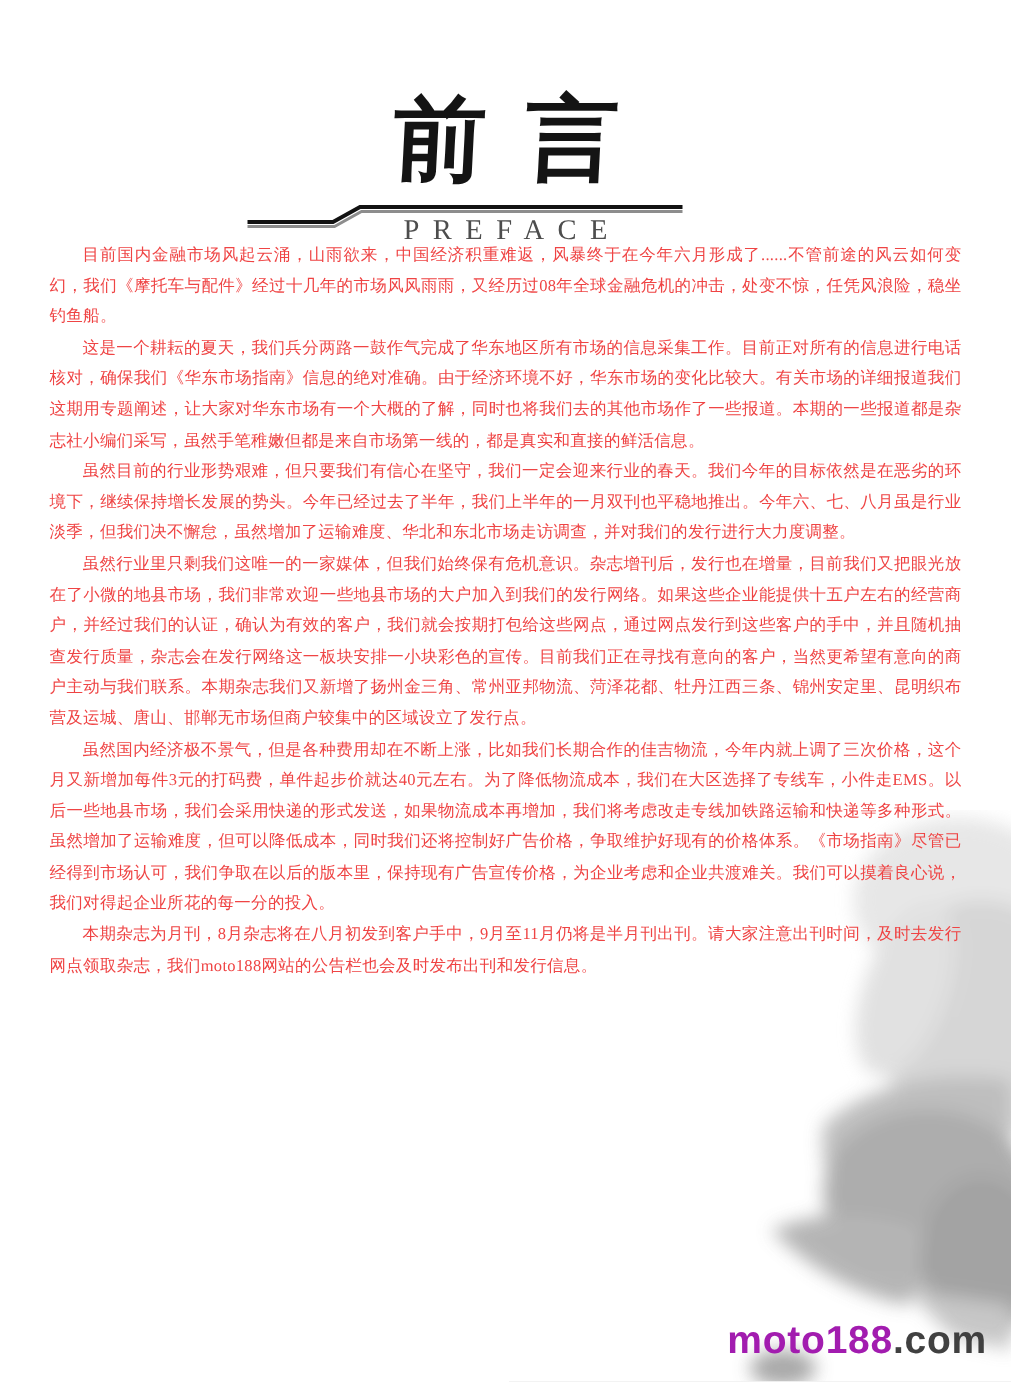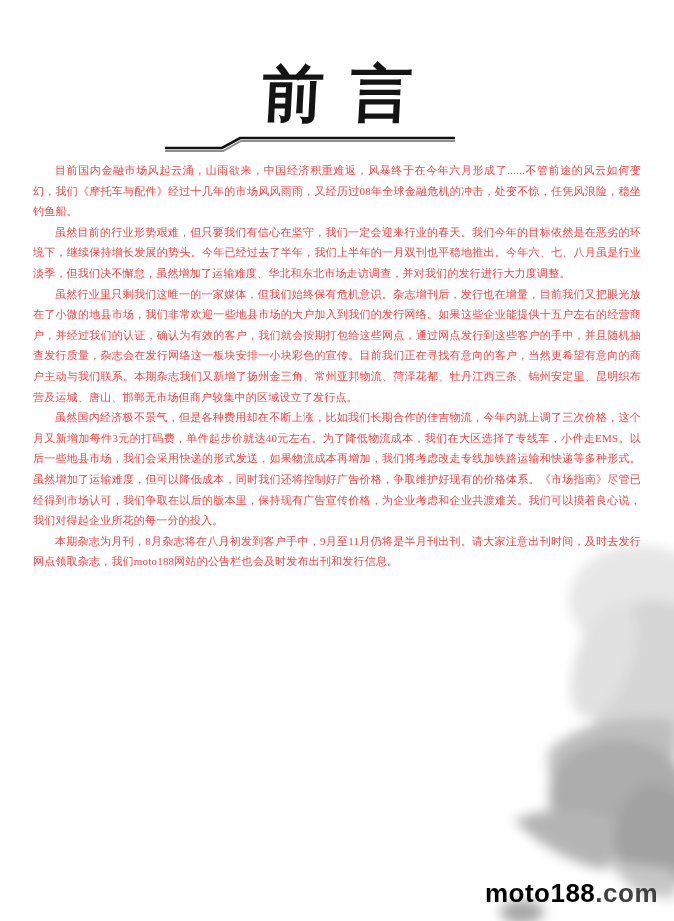--- a/index.html
+++ b/index.html
@@ -72,21 +72,21 @@
   .site-logo {
     position: absolute;
     right: 16px; bottom: 12px;
     z-index: 3;
     font-family: "Liberation Sans", sans-serif;
     font-weight: bold;
     font-size: 26px;
     letter-spacing: 0.5px;
     white-space: nowrap;
   }
-  .site-logo .brand { color: #000000; }
+  .site-logo .brand { color: #a21caf; }
   .site-logo .suffix { color: #404040; }
 </style>
 </head>
 <body>
 
 <div class="page">
 
   <svg class="watermark" viewBox="0 0 220 381" xmlns="http://www.w3.org/2000/svg" aria-hidden="true">
     <defs>
       <filter id="soft" x="-40%" y="-40%" width="180%" height="180%">
@@ -106,23 +106,25 @@
     </g>
   </svg>
 
   <h1 class="title-cn">前言</h1>
 
   <svg class="rule-svg" viewBox="0 0 674 26" xmlns="http://www.w3.org/2000/svg" aria-hidden="true">
     <polyline points="165,21 223,21 241,11 455,11" fill="none" stroke="#8d8d8d" stroke-width="2"></polyline>
     <polyline points="165,18 222,18 240,8 455,8" fill="none" stroke="#121212" stroke-width="2.6"></polyline>
   </svg>
 
+  <div class="title-en">PREFACE</div>
 
   <main class="body-text">
     <p>目前国内金融市场风起云涌，山雨欲来，中国经济积重难返，风暴终于在今年六月形成了......不管前途的风云如何变幻，我们《摩托车与配件》经过十几年的市场风风雨雨，又经历过08年全球金融危机的冲击，处变不惊，任凭风浪险，稳坐钓鱼船。</p>
+    <p>这是一个耕耘的夏天，我们兵分两路一鼓作气完成了华东地区所有市场的信息采集工作。目前正对所有的信息进行电话核对，确保我们《华东市场指南》信息的绝对准确。由于经济环境不好，华东市场的变化比较大。有关市场的详细报道我们这期用专题阐述，让大家对华东市场有一个大概的了解，同时也将我们去的其他市场作了一些报道。本期的一些报道都是杂志社小编们采写，虽然手笔稚嫩但都是来自市场第一线的，都是真实和直接的鲜活信息。</p>
     <p>虽然目前的行业形势艰难，但只要我们有信心在坚守，我们一定会迎来行业的春天。我们今年的目标依然是在恶劣的环境下，继续保持增长发展的势头。今年已经过去了半年，我们上半年的一月双刊也平稳地推出。今年六、七、八月虽是行业淡季，但我们决不懈怠，虽然增加了运输难度、华北和东北市场走访调查，并对我们的发行进行大力度调整。</p>
     <p>虽然行业里只剩我们这唯一的一家媒体，但我们始终保有危机意识。杂志增刊后，发行也在增量，目前我们又把眼光放在了小微的地县市场，我们非常欢迎一些地县市场的大户加入到我们的发行网络。如果这些企业能提供十五户左右的经营商户，并经过我们的认证，确认为有效的客户，我们就会按期打包给这些网点，通过网点发行到这些客户的手中，并且随机抽查发行质量，杂志会在发行网络这一板块安排一小块彩色的宣传。目前我们正在寻找有意向的客户，当然更希望有意向的商户主动与我们联系。本期杂志我们又新增了扬州金三角、常州亚邦物流、菏泽花都、牡丹江西三条、锦州安定里、昆明织布营及运城、唐山、邯郸无市场但商户较集中的区域设立了发行点。</p>
     <p>虽然国内经济极不景气，但是各种费用却在不断上涨，比如我们长期合作的佳吉物流，今年内就上调了三次价格，这个月又新增加每件3元的打码费，单件起步价就达40元左右。为了降低物流成本，我们在大区选择了专线车，小件走EMS。以后一些地县市场，我们会采用快递的形式发送，如果物流成本再增加，我们将考虑改走专线加铁路运输和快递等多种形式。虽然增加了运输难度，但可以降低成本，同时我们还将控制好广告价格，争取维护好现有的价格体系。《市场指南》尽管已经得到市场认可，我们争取在以后的版本里，保持现有广告宣传价格，为企业考虑和企业共渡难关。我们可以摸着良心说，我们对得起企业所花的每一分的投入。</p>
     <p>本期杂志为月刊，8月杂志将在八月初发到客户手中，9月至11月仍将是半月刊出刊。请大家注意出刊时间，及时去发行网点领取杂志，我们moto188网站的公告栏也会及时发布出刊和发行信息。</p>
   </main>
 
   <div class="site-logo">
     <span class="brand">moto188</span><span class="suffix">.com</span>
   </div>
 

